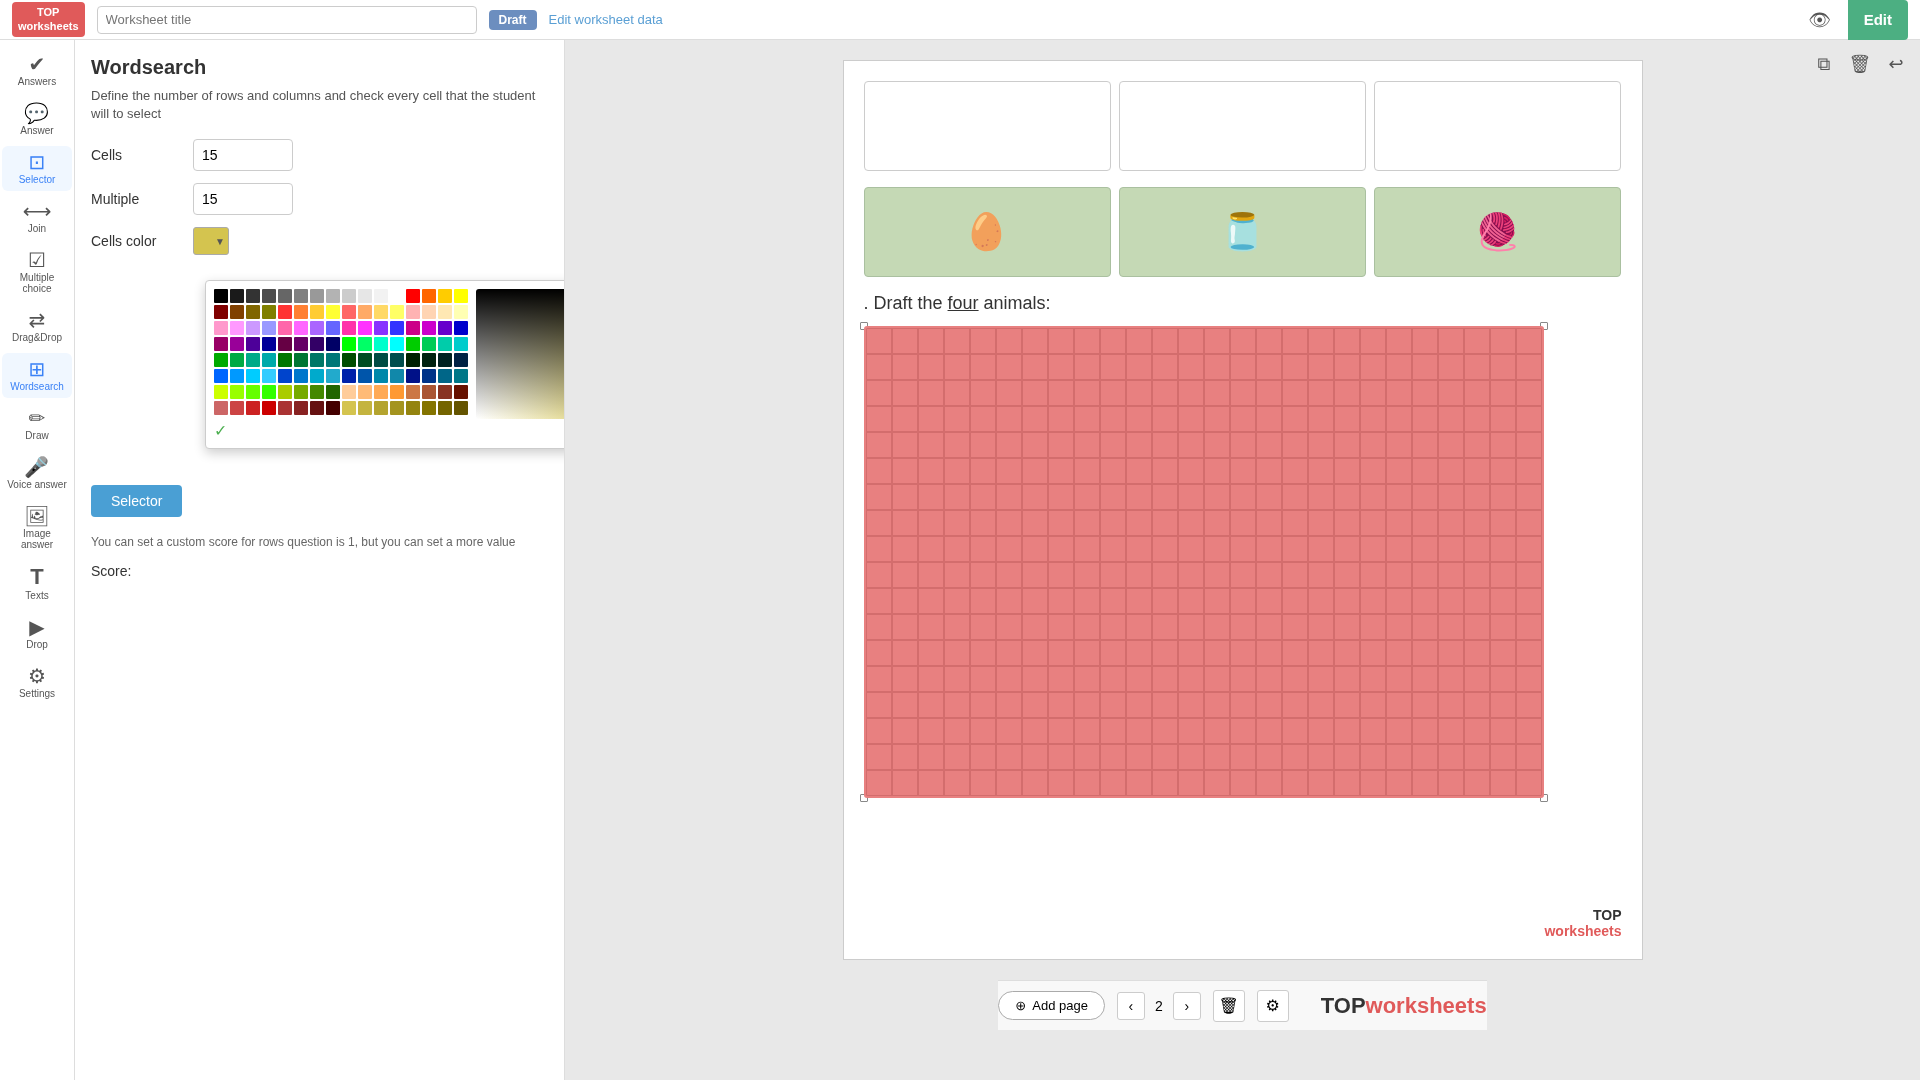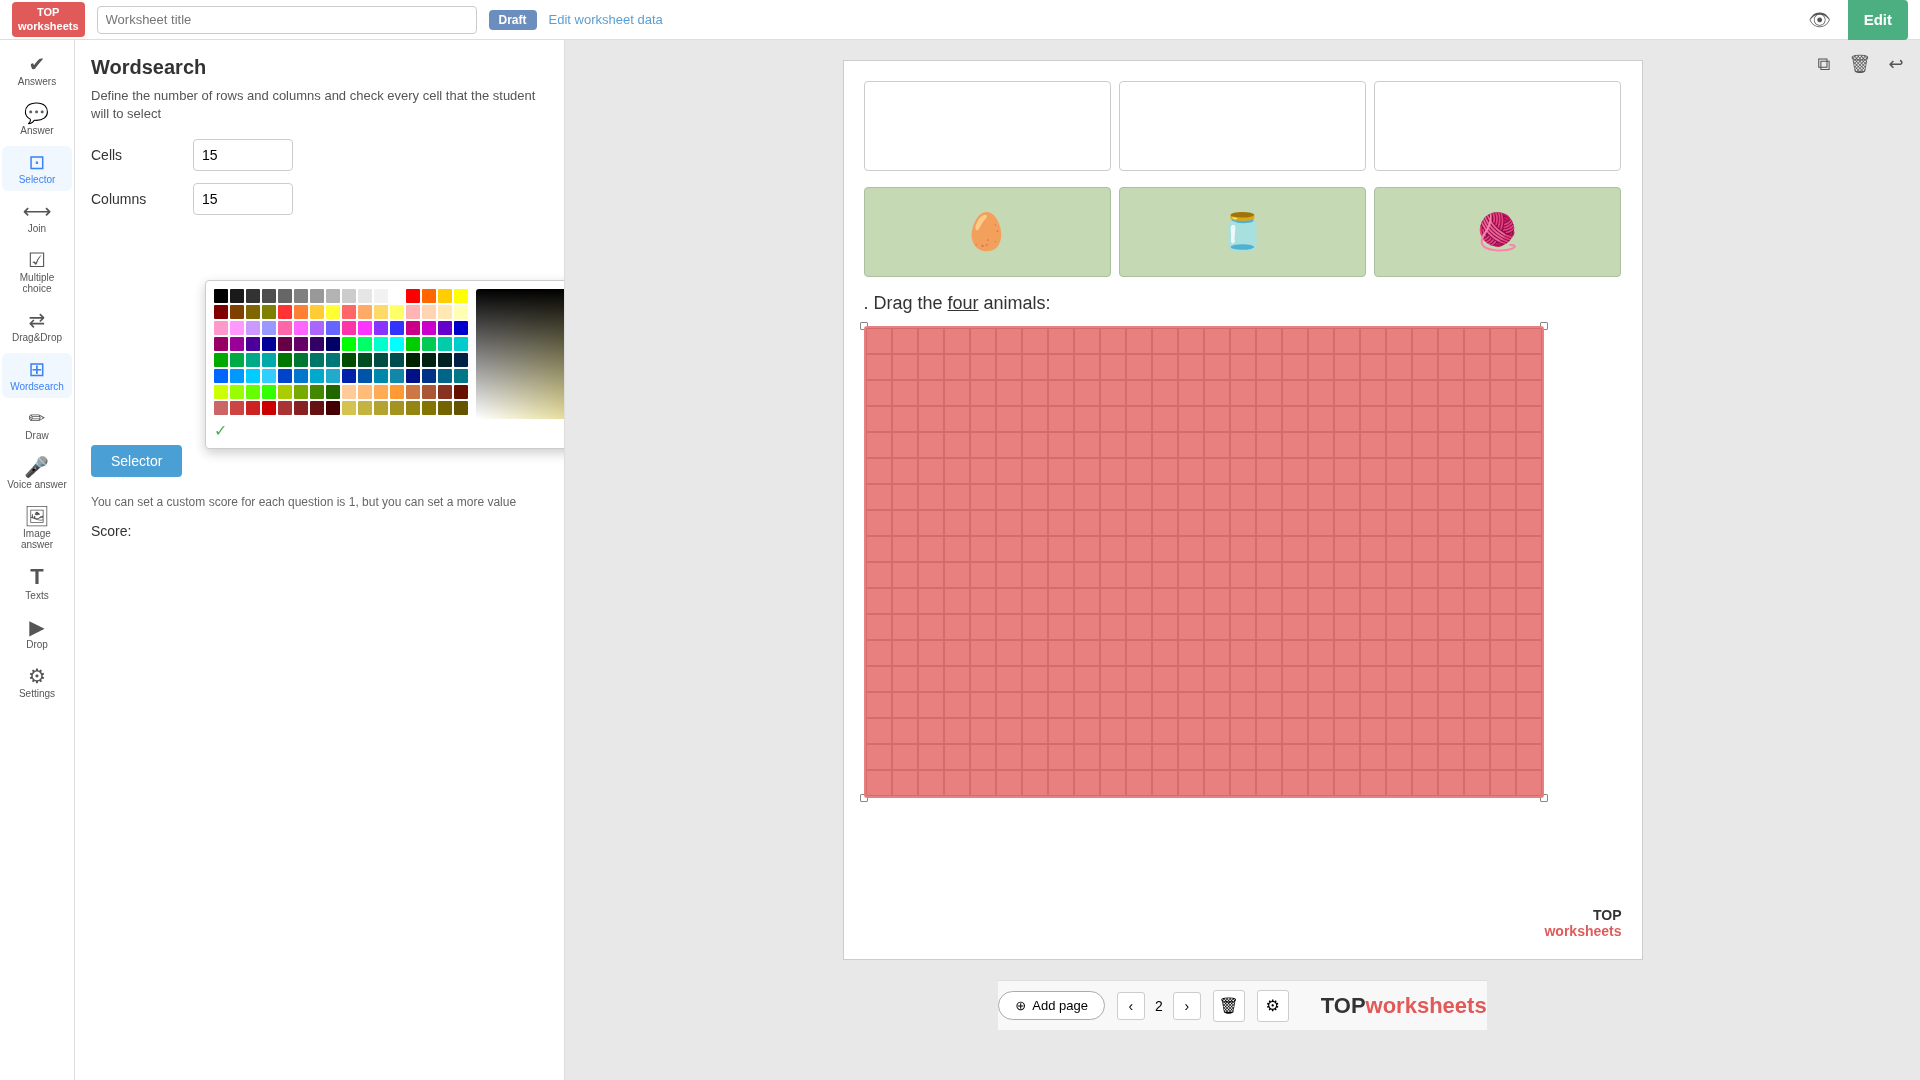--- a/index.html
+++ b/index.html
@@ -182,24 +182,30 @@
   <div class="panel">
     <div class="panel-title">Wordsearch</div>
     <div class="panel-desc">Define the number of rows and columns and check every cell that the student will to select</div>
 
     <div class="form-row">
       <span class="form-label">Cells</span>
       <input class="form-input" type="number" value="15" style="">
     </div>
 
     <div class="form-row">
-      <span class="form-label">Columns</span>
+      <span class="form-label">Multiple</span>
       <input class="form-input" type="number" value="15" style="">
     </div>
 
+    <div class="cells-color-row">
+      <span class="form-label">Cells color</span>
+      <button class="color-swatch-btn">
+        <span class="arrow">▼</span>
+      </button>
+    </div>
 
     <div class="color-picker-popup">
       <div style="display:flex; gap:4px;">
 
         <div>
           <div class="color-grid" id="color-grid">
               <div class="color-cell" style="background: rgb(0, 0, 0);"></div>
               <div class="color-cell" style="background: rgb(26, 26, 26);"></div>
               <div class="color-cell" style="background: rgb(51, 51, 51);"></div>
               <div class="color-cell" style="background: rgb(77, 77, 77);"></div>
@@ -336,21 +342,21 @@
             <div class="gradient-area" style="background: linear-gradient(to bottom, black, transparent),linear-gradient(to right, white, #d4c44f); width:160px; height:130px;">
             </div>
 
           </div>
         </div>
       </div>
     </div>
 
     <div style="margin-top: 230px;">
       <button class="generate-btn">Selector</button>
-      <div class="panel-note">You can set a custom score for each question is 1, but you can set a more value</div>
+      <div class="panel-note">You can set a custom score for rows question is 1, but you can set a more value</div>
       <div class="score-label">Score:</div>
     </div>
   </div>
 
   <div class="content-area">
 
     <div style="position: absolute; top: 8px; right: 8px; display: flex; gap: 4px; z-index:10;">
       <button class="top-icon-btn">⧉</button>
       <button class="top-icon-btn">🗑</button>
       <button class="top-icon-btn">↩</button>
@@ -373,21 +379,21 @@
         <div class="image-cell green-bg">
           <span class="img-placeholder">🫙</span>
         </div>
         <div class="image-cell green-bg">
           <span class="img-placeholder">🧶</span>
         </div>
       </div>
 
       
       <div class="find-text">
-        <span>. Drag the </span><u>four</u><span> animals:</span>
+        <span>. Draft the </span><u>four</u><span> animals:</span>
       </div>
 
       
       <div style="position:relative; display: inline-block;">
         
         <div class="handle" style="top:-4px; left:-4px;"></div>
         <div class="handle" style="top:-4px; right:-4px;"></div>
         <div class="handle" style="bottom:-4px; left:-4px;"></div>
         <div class="handle" style="bottom:-4px; right:-4px;"></div>
 

